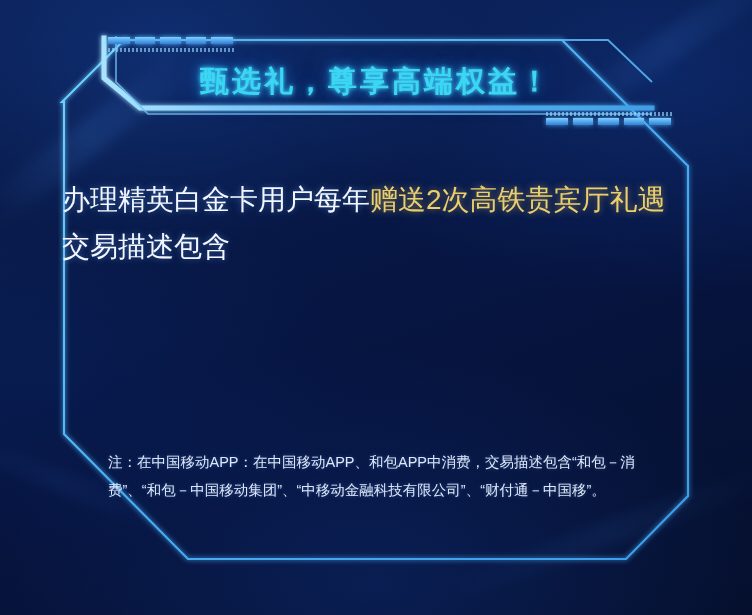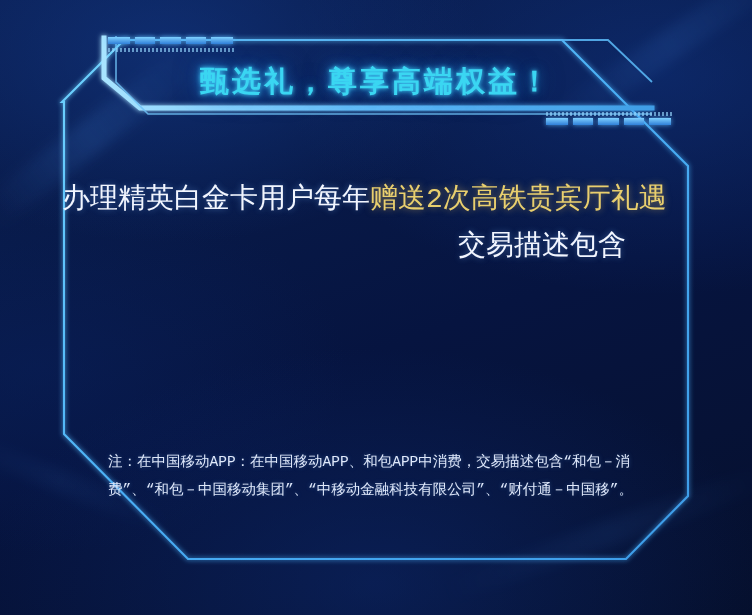--- a/index.html
+++ b/index.html
@@ -5,21 +5,21 @@
   html, body {
     margin: 0;
     padding: 0;
     background: #000;
   }
   #stage {
     position: relative;
     width: 752px;
     height: 615px;
     overflow: hidden;
-    font-family: Liberation Mono, monospace;
+    font-family: Liberation Sans, sans-serif;
     background:
       radial-gradient(ellipse 60% 45% at 22% 8%, rgba(20,60,140,0.55) 0%, rgba(12,35,95,0.0) 70%),
       radial-gradient(ellipse 70% 50% at 88% 12%, rgba(18,55,135,0.50) 0%, rgba(10,30,85,0.0) 72%),
       radial-gradient(ellipse 75% 55% at 50% 95%, rgba(14,45,120,0.45) 0%, rgba(8,24,70,0.0) 70%),
       radial-gradient(ellipse 55% 40% at 5% 60%, rgba(10,34,95,0.45) 0%, rgba(6,18,58,0.0) 75%),
       linear-gradient(160deg, #0a1e52 0%, #081a49 28%, #061440 55%, #061236 78%, #050f2c 100%);
   }
 
   
   .streak {
@@ -97,21 +97,21 @@
       0 0 26px rgba(25,120,230,0.5);
     white-space: nowrap;
   }
 
   
   #body-lines {
     position: absolute;
     left: 62px;
     top: 176px;
     width: 564px;
-    text-align: right;
+    text-align: left;
   }
   .bline {
     font-size: 28px;
     line-height: 47px;
     color: #f2f6ff;
     white-space: nowrap;
     text-shadow: 0 0 6px rgba(120,180,255,0.45);
     letter-spacing: 0px;
   }
   .bline .gold {

